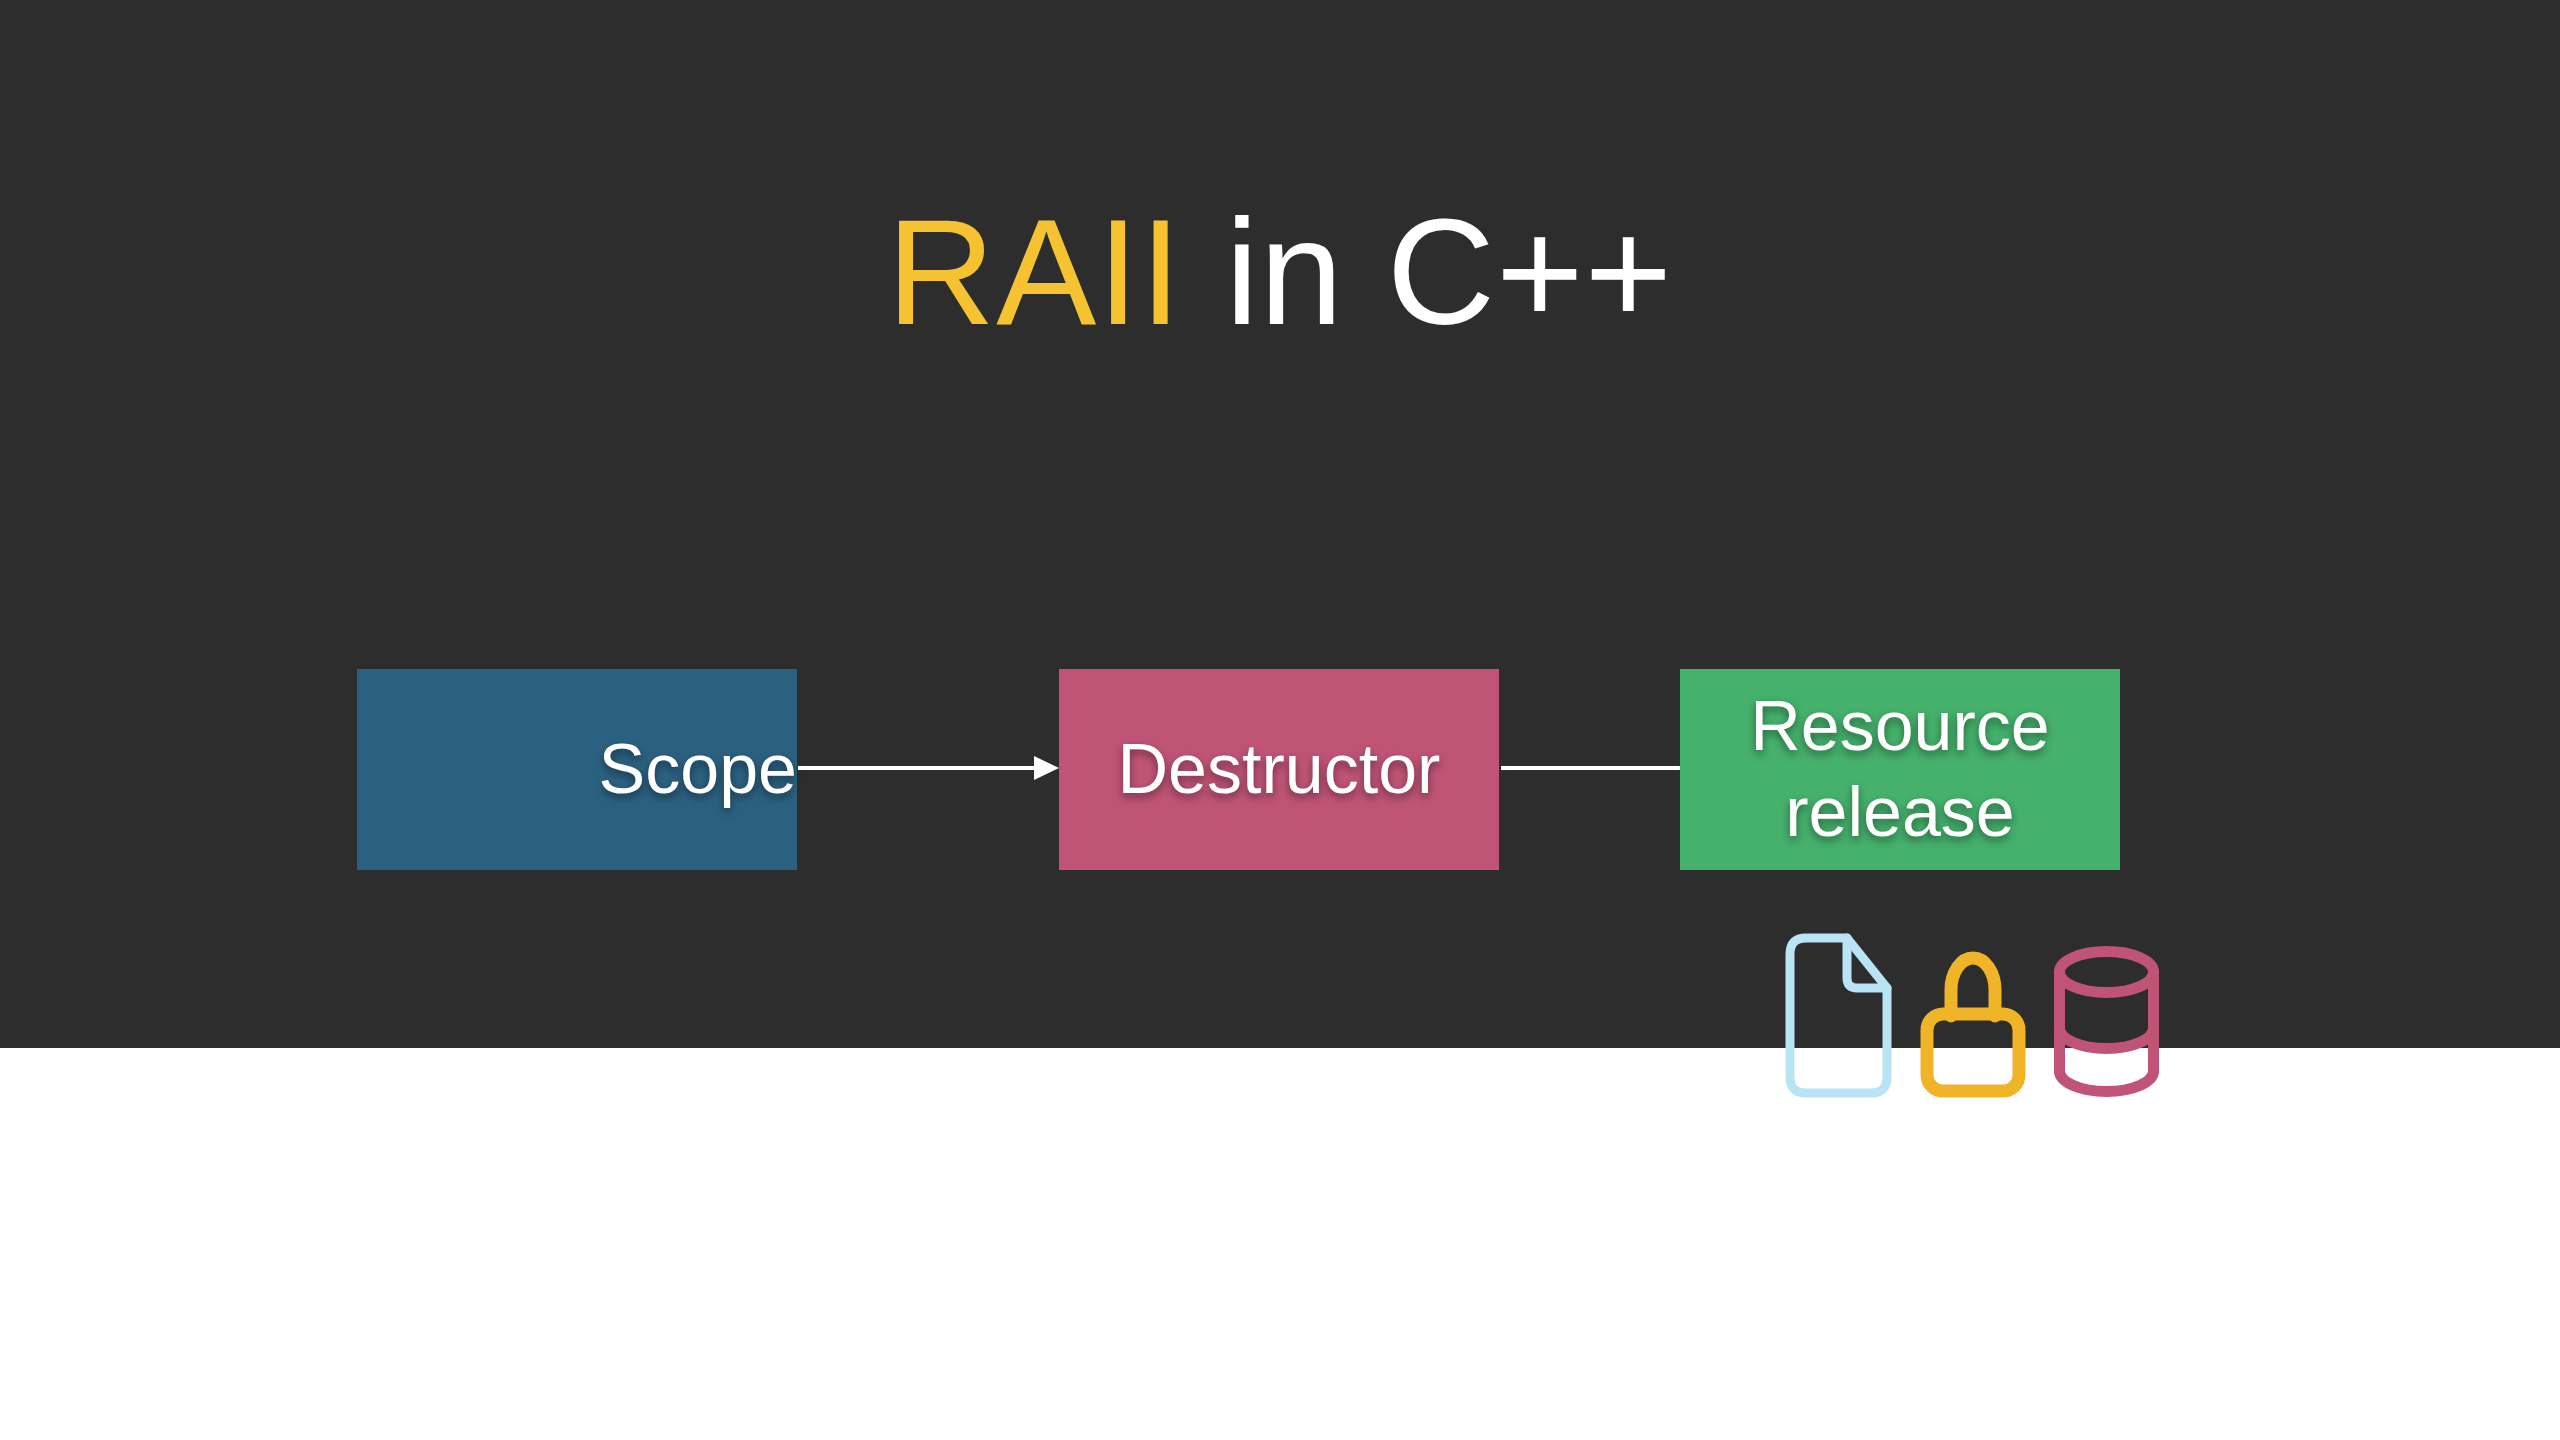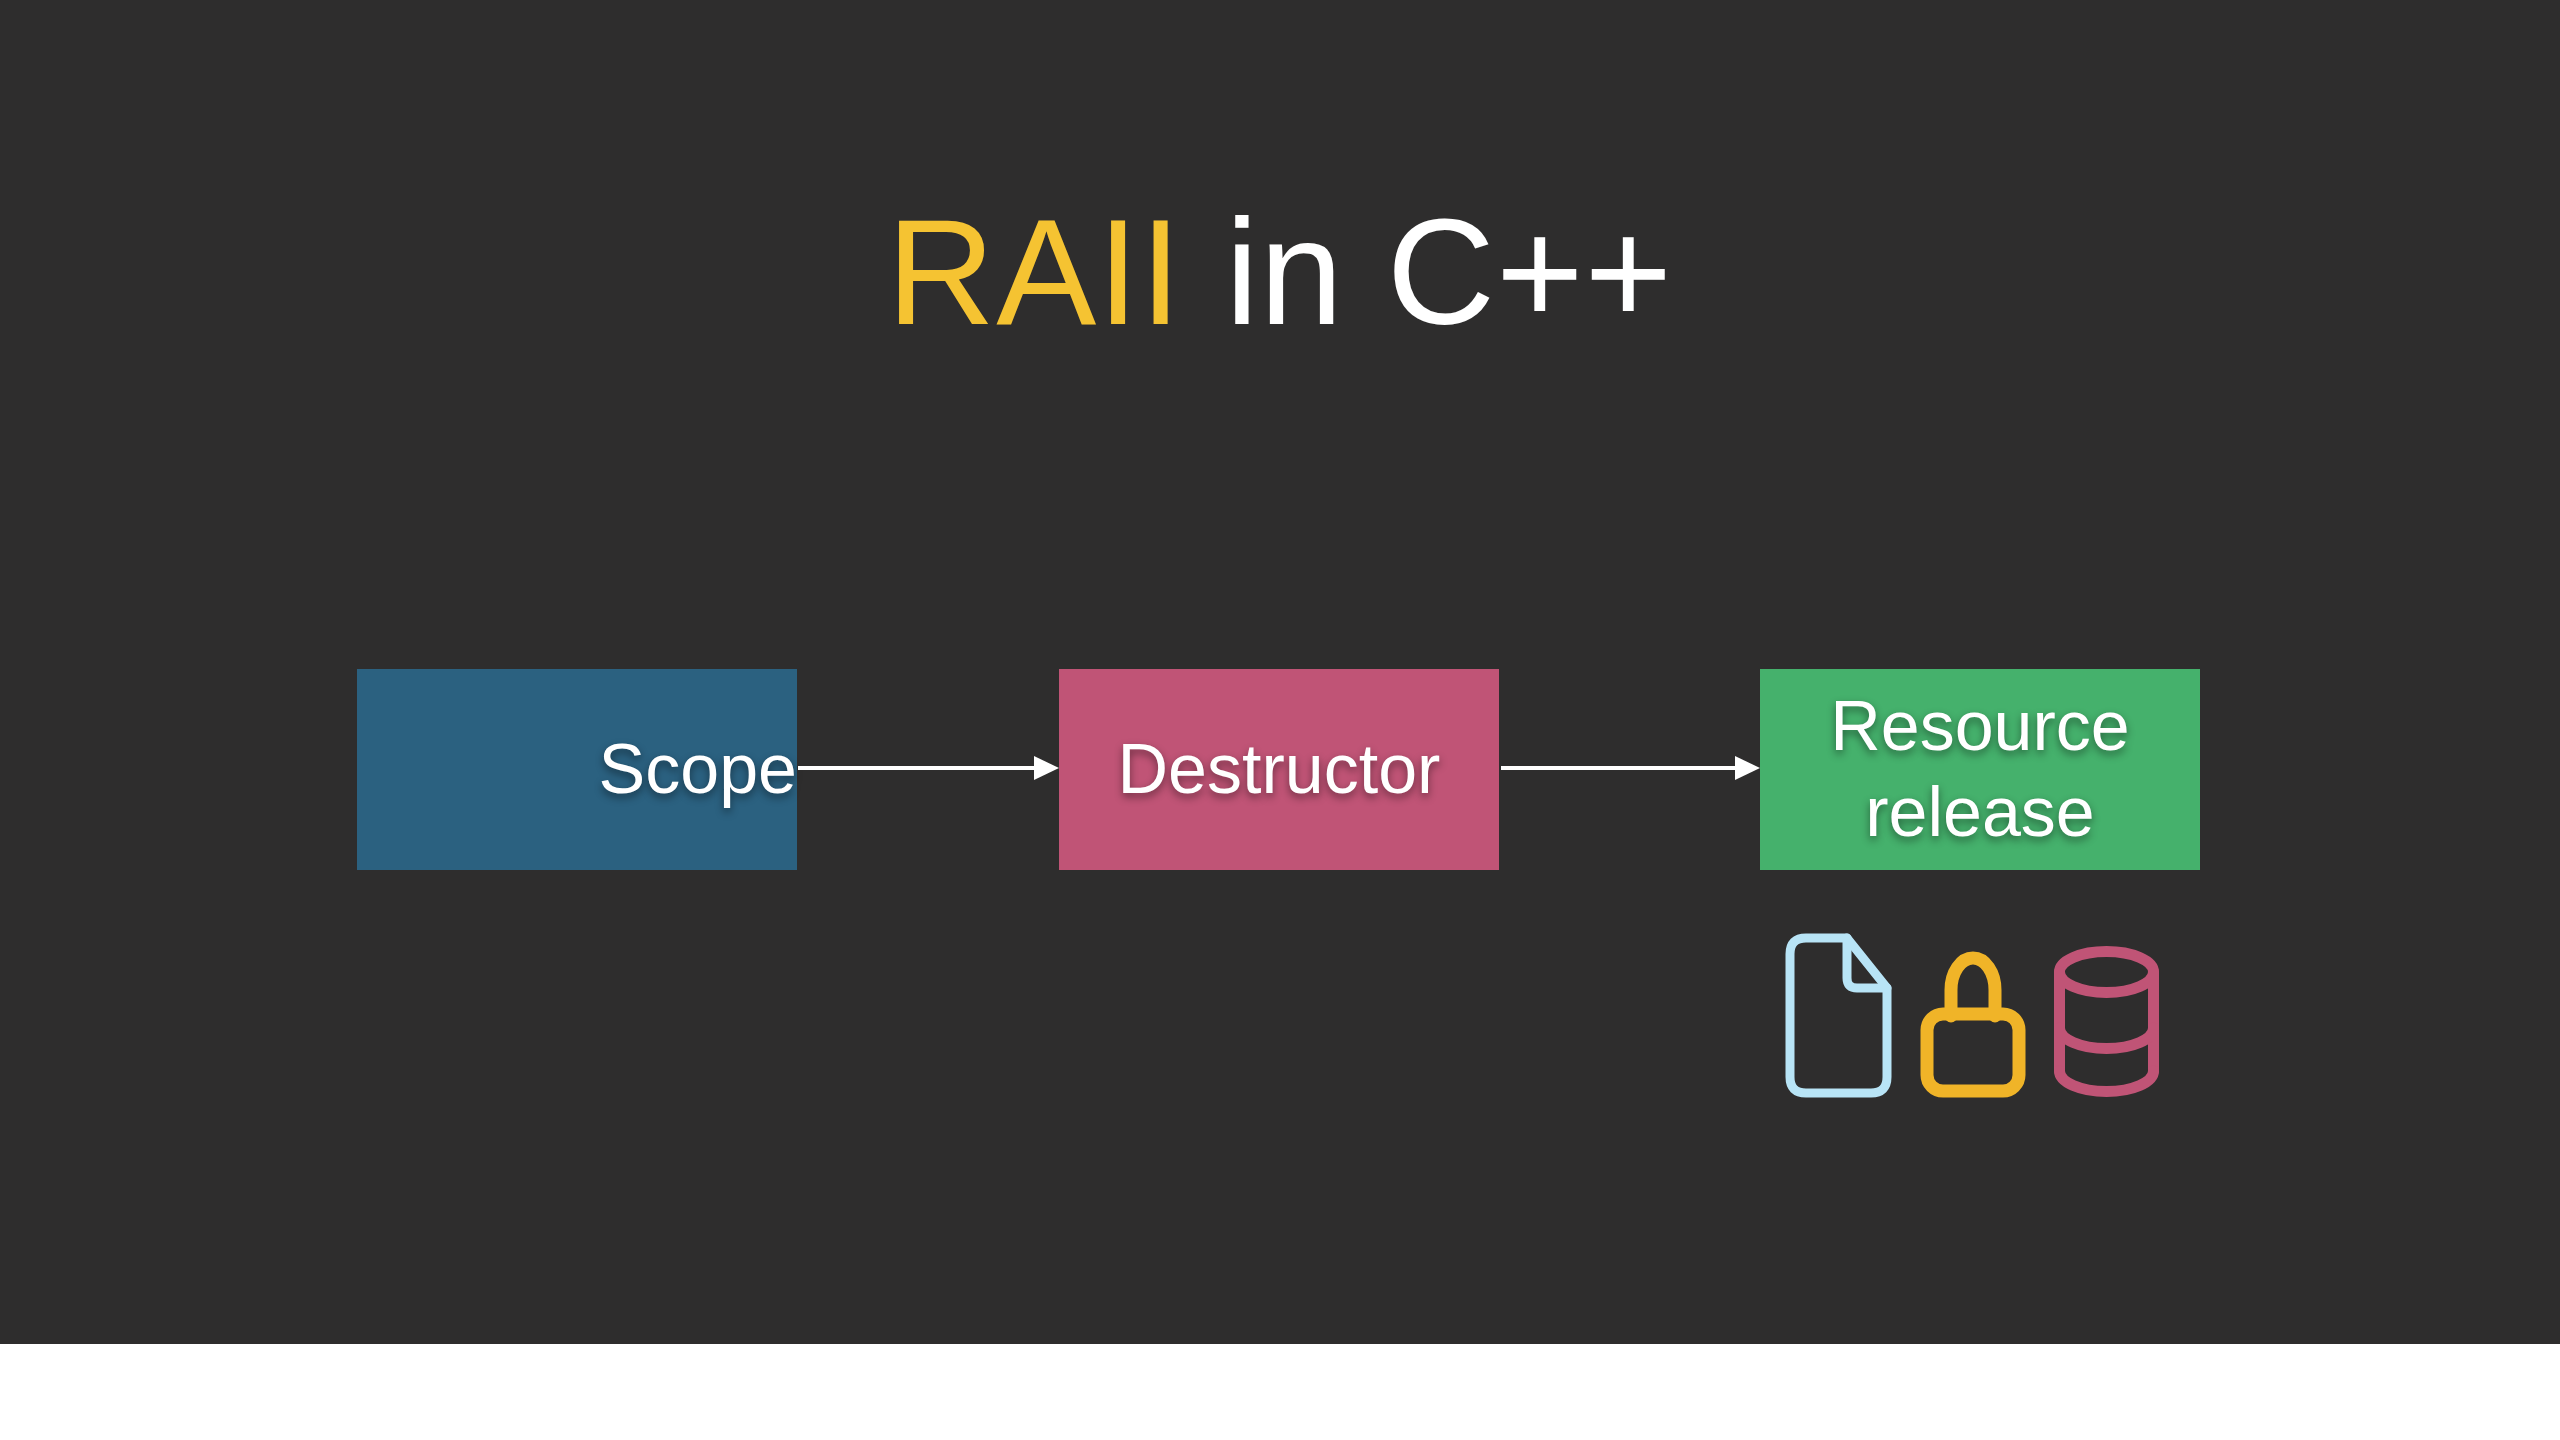--- a/index.html
+++ b/index.html
@@ -8,21 +8,21 @@
   }
   body {
     width: 2560px;
     height: 1440px;
     font-family: "Liberation Sans", sans-serif;
     overflow: hidden;
   }
   .slide {
     position: relative;
     width: 2560px;
-    height: 1344px;
+    height: 1048px;
     background: #2E2D2D;
   }
   .title {
     position: absolute;
     top: 190px;
     left: 0;
     width: 100%;
     margin: 0;
     text-align: center;
     font-size: 150px;
@@ -44,21 +44,21 @@
   .node-label {
     color: #FFFFFF;
     font-size: 70px;
     font-weight: 400;
     line-height: 1.22;
     max-width: 380px;
     text-shadow: 0 4px 8px rgba(0,0,0,0.45);
   }
   .node-1 { left: 357px; }
   .node-2 { left: 1059px; }
-  .node-3 { left: 1760px; }
+  .node-3 { left: 1680px; }
   .arrow {
     position: absolute;
     top: 752px;
     display: block;
   }
   .arrow-1 { left: 798px; }
   .arrow-2 { left: 1501px; }
   .icon-row {
     position: absolute;
     left: 1785px;

